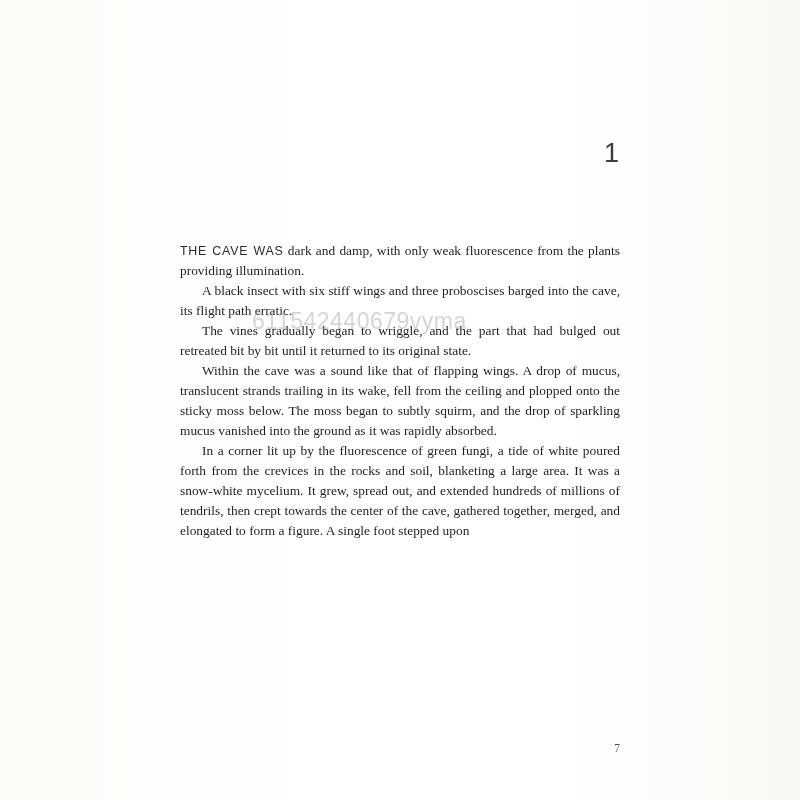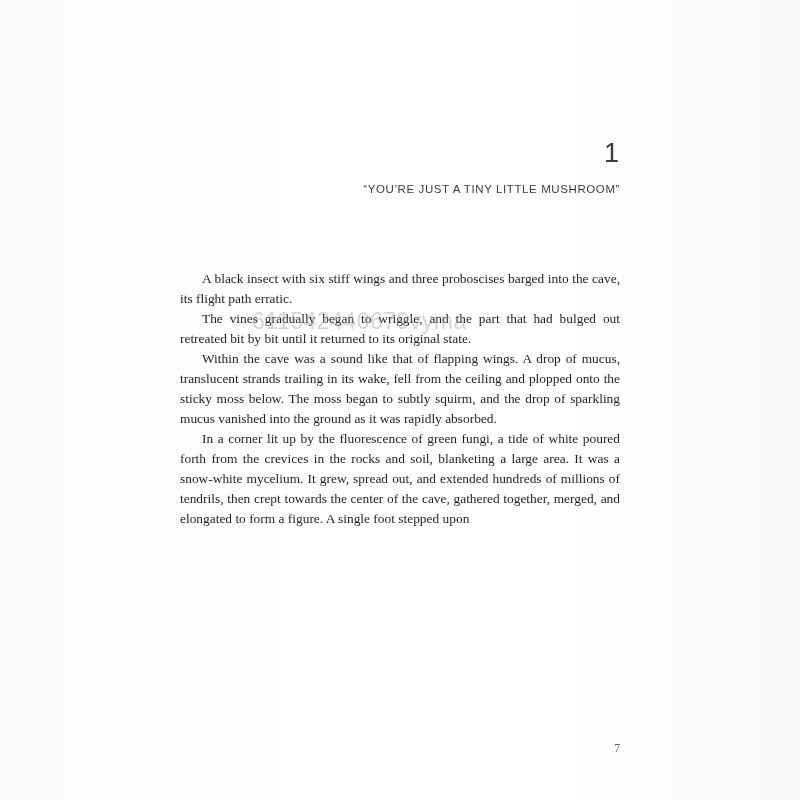--- a/index.html
+++ b/index.html
@@ -117,23 +117,23 @@
   }
 </style>
 </head>
 <body>
 
 <div class="page">
   <div class="paper"></div>
 
   <div class="content">
     <div class="chapter-number">1</div>
-    <div class="chapter-subtitle">“YOU’RE JUST A TINY LITTLE MUSHROOM”</div>
 
     <div class="body-text">
+      <p class="first"><span class="smallcaps">THE CAVE WAS</span><span> dark and damp, with only weak fluorescence from the plants providing illumination.</span></p>
       <p>A black insect with six stiff wings and three proboscises barged into the cave, its flight path erratic.</p>
       <p>The vines gradually began to wriggle, and the part that had bulged out retreated bit by bit until it returned to its original state.</p>
       <p>Within the cave was a sound like that of flapping wings. A drop of mucus, translucent strands trailing in its wake, fell from the ceiling and plopped onto the sticky moss below. The moss began to subtly squirm, and the drop of sparkling mucus vanished into the ground as it was rapidly absorbed.</p>
       <p>In a corner lit up by the fluorescence of green fungi, a tide of white poured forth from the crevices in the rocks and soil, blanketing a large area. It was a snow-white mycelium. It grew, spread out, and extended hundreds of millions of tendrils, then crept towards the center of the cave, gathered together, merged, and elongated to form a figure. A single foot stepped upon</p>
     </div>
   </div>
 
   <div class="folio">7</div>
 
   <div class="watermark">

